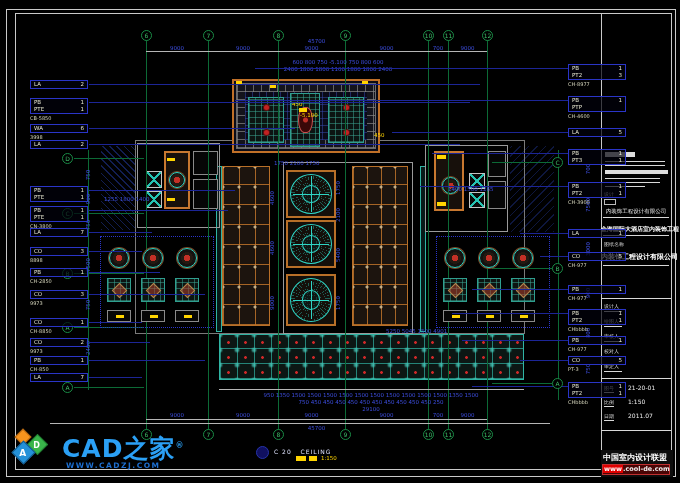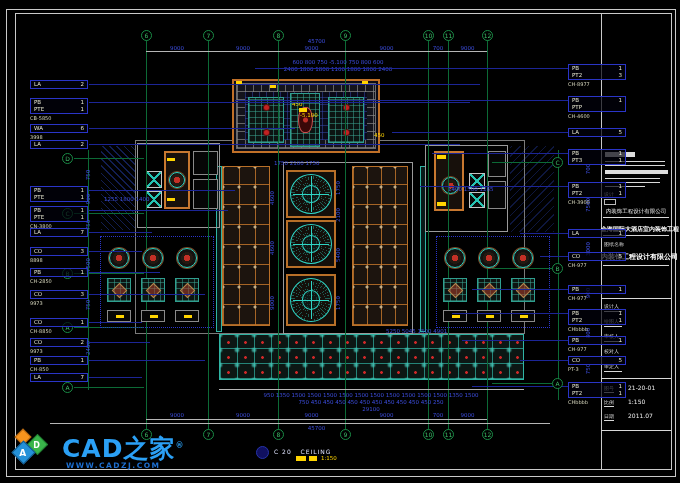--- a/index.html
+++ b/index.html
@@ -182,20 +182,26 @@
   <div class="abs tb-wline" style="left:603px;top:217px;width:66px;"></div>
   <div class="abs tb-bold" style="left:601px;top:225px;width:70px;">金海国际大酒店室内装饰工程</div>
   <div class="abs tb-wline" style="left:603px;top:235px;width:66px;"></div>
   <div class="abs tb-small" style="left:604px;top:241px;">图纸名称</div>
   <div class="abs tb-title" style="left:601px;top:252px;width:70px;">内装饰工程设计有限公司</div>
   <div class="abs tb-wline" style="left:603px;top:265px;width:66px;"></div>
   <div class="abs tb-wline" style="left:601px;top:298px;width:70px;"></div>
   <div class="abs tb-wline" style="left:601px;top:378px;width:70px;"></div>
   <div class="abs tb-wline" style="left:601px;top:430px;width:70px;"></div>
 
+  <div class="abs" style="left:601px;top:450px;width:72px;height:27px;background:#0d0d0d;">
+    <div class="abs wm-title" style="left:2px;top:2px;">中国室内设计联盟</div>
+    <div class="abs wm-strip" style="left:1px;top:14px;width:68px;height:11px;">
+      <span class="wm-www">www</span><span>.cool-de.com</span>
+    </div>
+  </div>
 
   <div class="abs" style="left:14px;top:428px;width:220px;height:48px;">
     <div class="abs" style="left:0;top:2px;width:36px;height:42px;">
       <div class="abs" style="left:3px;top:1px;width:12px;height:12px;transform:rotate(45deg);background:#f7941d;border:1px solid #b06310;"></div>
       <div class="abs" style="left:16px;top:7px;width:15px;height:15px;transform:rotate(45deg);background:#39b54a;border:1px solid #1f7a30;color:#fff;font-size:8px;font-weight:bold;text-align:center;line-height:15px;"><span style="display:inline-block;transform:rotate(-45deg);">D</span></div>
       <div class="abs" style="left:1px;top:14px;width:17px;height:17px;transform:rotate(45deg);background:#2491d8;border:1px solid #13598c;color:#fff;font-size:9px;font-weight:bold;text-align:center;line-height:17px;"><span style="display:inline-block;transform:rotate(-45deg);">A</span></div>
     </div>
     <div class="abs cad-text" style="left:48px;top:5px;"><span>CAD之家</span><sup style="font-size:8px;">®</sup></div>
     <div class="abs cad-url" style="left:52px;top:33px;">WWW.CADZJ.COM</div>
   </div>

